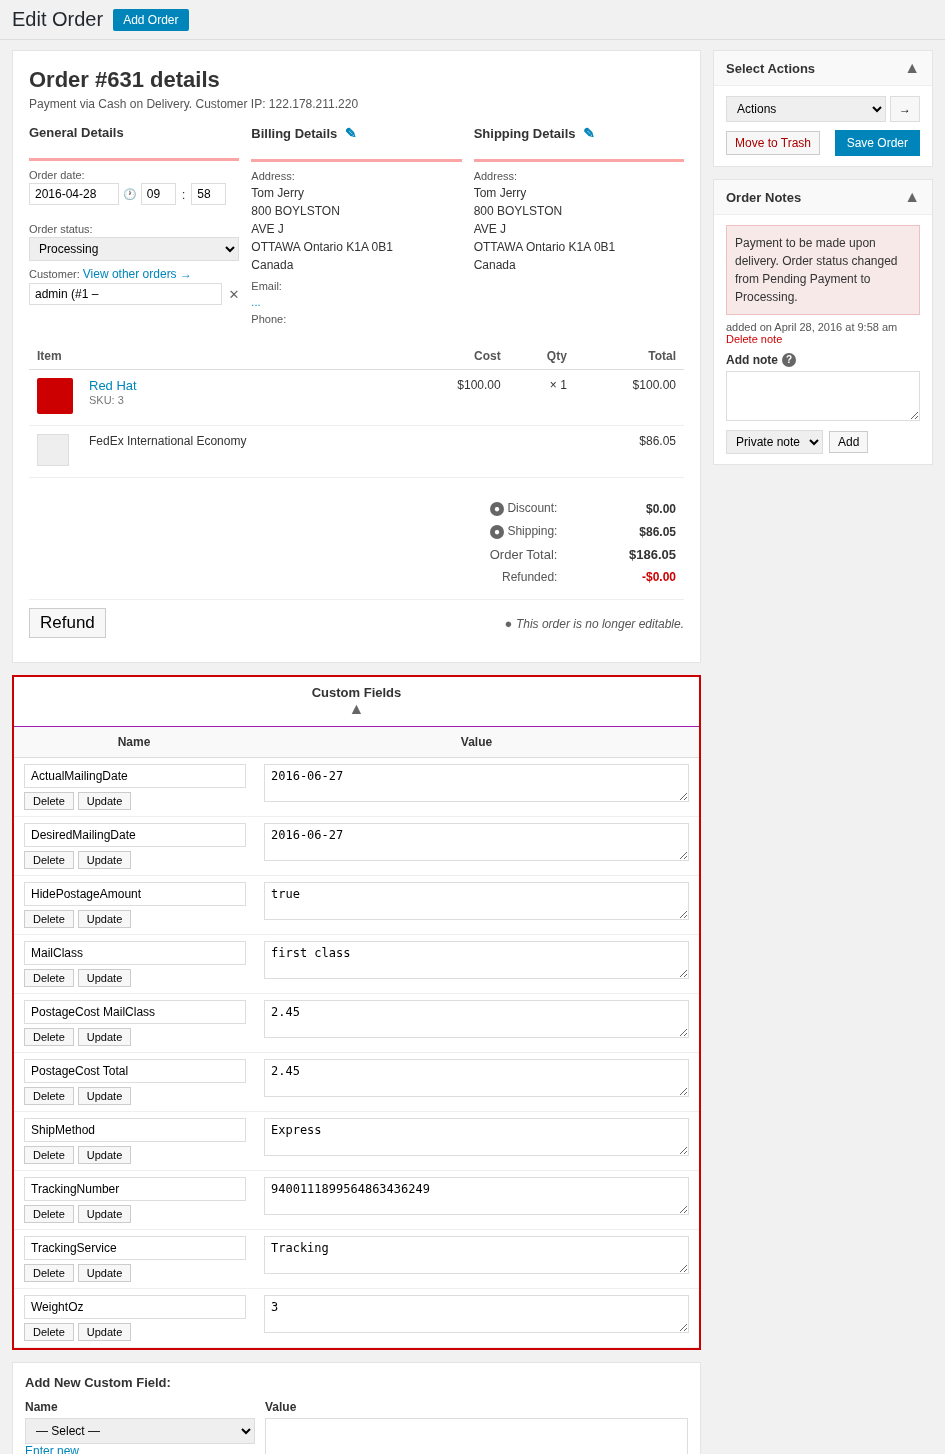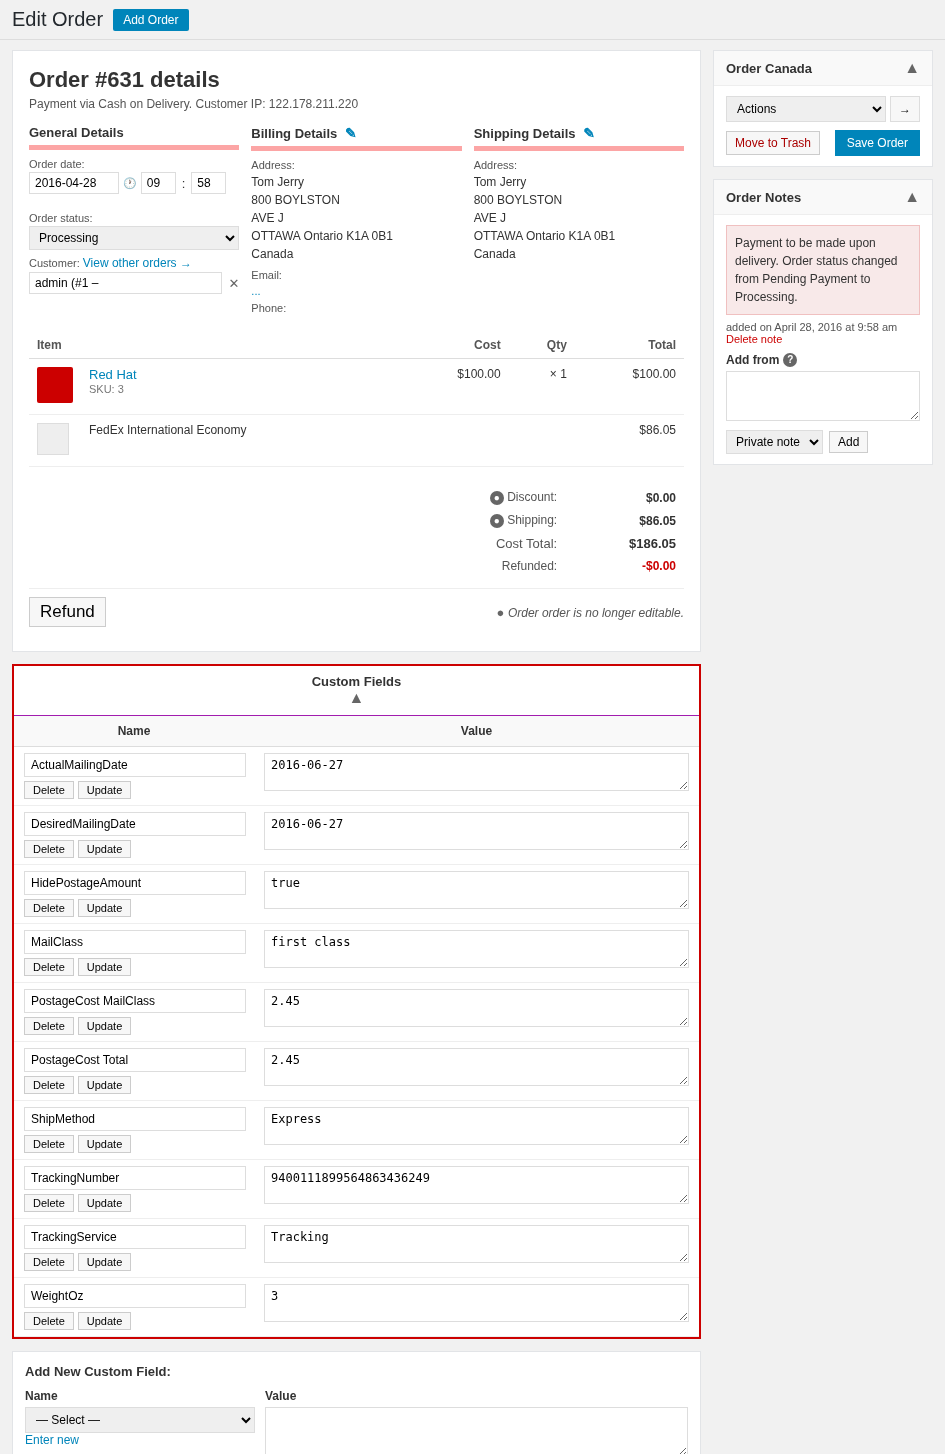--- a/index.html
+++ b/index.html
@@ -14,21 +14,21 @@
     .content-wrapper { display: flex; gap: 0; padding: 10px 12px; }
     
     .main-content { flex: 1; margin-right: 12px; }
     .sidebar { width: 220px; flex-shrink: 0; }
     
     .order-details-box { background: #fff; border: 1px solid #e2e4e7; padding: 16px; margin-bottom: 12px; }
     .order-details-title { font-size: 22px; font-weight: bold; margin-bottom: 4px; }
     .order-payment-info { font-size: 12px; color: #555; margin-bottom: 14px; }
     
     .details-grid { display: grid; grid-template-columns: 1fr 1fr 1fr; gap: 12px; margin-bottom: 16px; }
-    .details-section h4 { font-size: 13px; font-weight: bold; margin-bottom: 8px; border-bottom: 5px solid #fca5a5; padding-bottom: 5px; }
+    .details-section h4 { font-size: 13px; font-weight: bold; margin-bottom: 8px; border-bottom: 3px solid #fca5a5; padding-bottom: 18px; }
     .details-section label { display: block; font-size: 11px; color: #555; margin-bottom: 2px; }
     .date-field { display: flex; align-items: center; gap: 4px; }
     .date-input { border: 1px solid #ddd; padding: 3px 5px; font-size: 12px; width: 90px; }
     .time-input { border: 1px solid #ddd; padding: 3px 5px; font-size: 12px; width: 35px; }
     .select-field { border: 1px solid #ddd; padding: 3px 5px; font-size: 12px; width: 100%; }
     .link-blue { color: #0085ba; text-decoration: none; font-size: 12px; }
     .customer-row { display: flex; align-items: center; gap: 6px; }
     .customer-input { border: 1px solid #ddd; padding: 3px 5px; font-size: 12px; flex: 1; }
     .section-edit-icon { color: #0085ba; font-size: 14px; margin-left: 4px; cursor: pointer; }
     .billing-details p { font-size: 12px; line-height: 1.5; }
@@ -228,36 +228,36 @@
               <td>$0.00</td>
             </tr>
             <tr>
               <td>
                 <span class="info-circle">●</span>
                 <span>Shipping:</span>
               </td>
               <td>$86.05</td>
             </tr>
             <tr class="order-total">
-              <td>Cost Total:</td>
+              <td>Order Total:</td>
               <td>$186.05</td>
             </tr>
             <tr class="refunded">
               <td>Refunded:</td>
               <td>-$0.00</td>
             </tr>
           </tbody>
             </table>
         </div>
 
         <div class="bottom-actions">
           <button class="refund-btn">Refund</button>
           <div>
             <span class="info-icon">●</span>
-            <em style="font-size:12px; color:#555;">Order order is no longer editable.</em>
+            <em style="font-size:12px; color:#555;">This order is no longer editable.</em>
           </div>
         </div>
       </div>
 
       <div class="custom-fields-box">
         <div class="custom-fields-header">
           <h3>Custom Fields</h3>
           <button class="collapse-btn">▲</button>
         </div>
         <table class="cf-table">
@@ -417,21 +417,21 @@
           </tbody>
         </table>
 
       </div>
     </div>
 
     <div class="sidebar">
 
       <div class="sidebar-box">
         <div class="sidebar-box-header">
-          <h3>Order Canada</h3>
+          <h3>Select Actions</h3>
           <button class="collapse-btn">▲</button>
         </div>
         <div class="sidebar-box-content">
           <div class="actions-row">
             <select class="actions-select">
               <option>Actions</option>
             </select>
             <button class="actions-go-btn">→</button>
           </div>
           <div class="btn-row">
@@ -448,21 +448,21 @@
         </div>
         <div class="sidebar-box-content">
           <div class="note-content">
             <p>Payment to be made upon delivery. Order status changed from Pending Payment to Processing.</p>
           </div>
           <p class="note-meta">
             <span>added on April 28, 2016 at 9:58 am</span>
             <a href="#">Delete note</a>
           </p>
           <div class="add-note-label">
-            <span>Add from</span>
+            <span>Add note</span>
             <span class="info-circle" style="font-size:10px;">?</span>
           </div>
           <textarea class="note-textarea" style=""></textarea>
           <div class="note-type-row">
             <select class="note-type-select">
               <option>Private note</option>
             </select>
             <button class="add-note-btn">Add</button>
           </div>
         </div>

